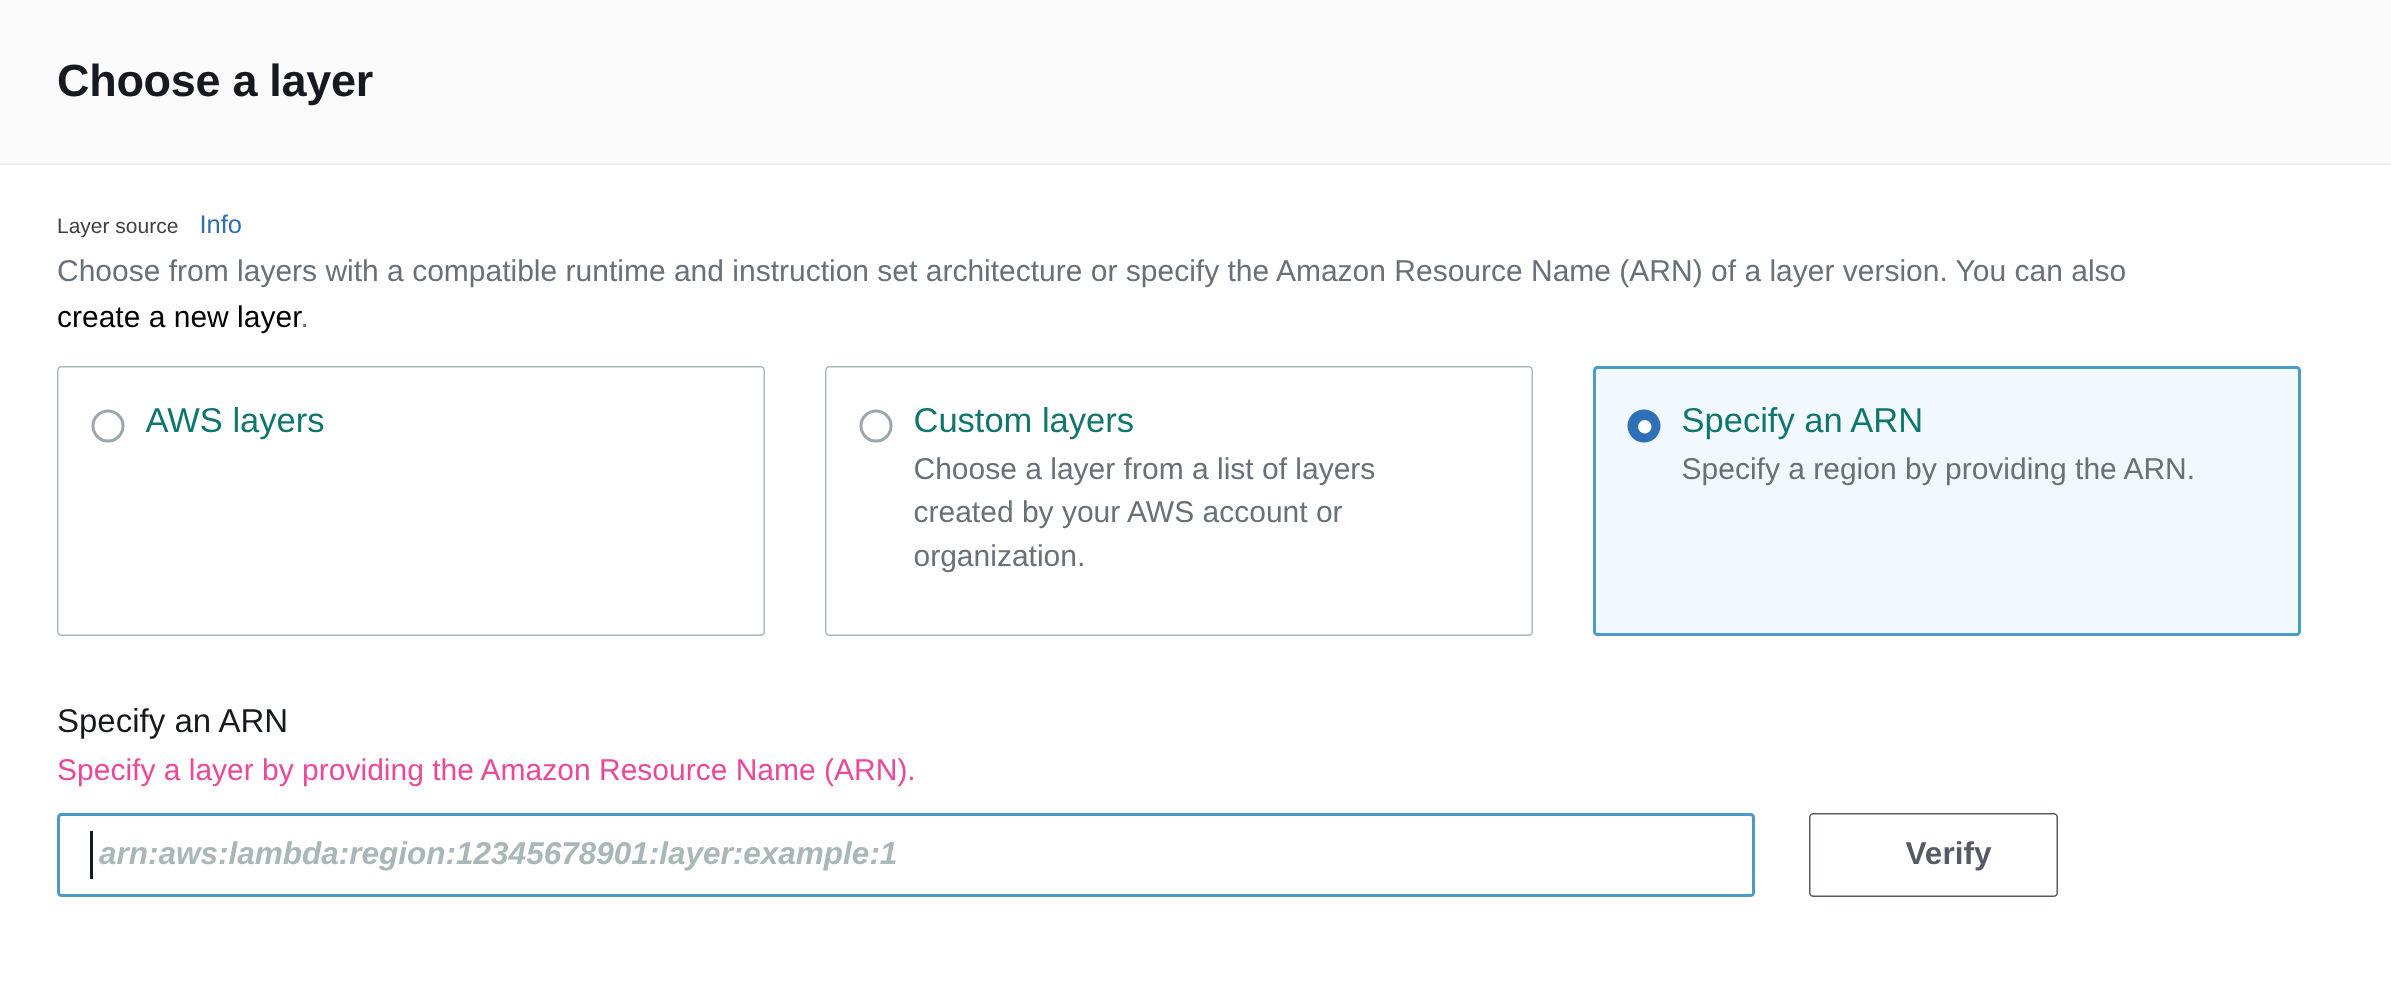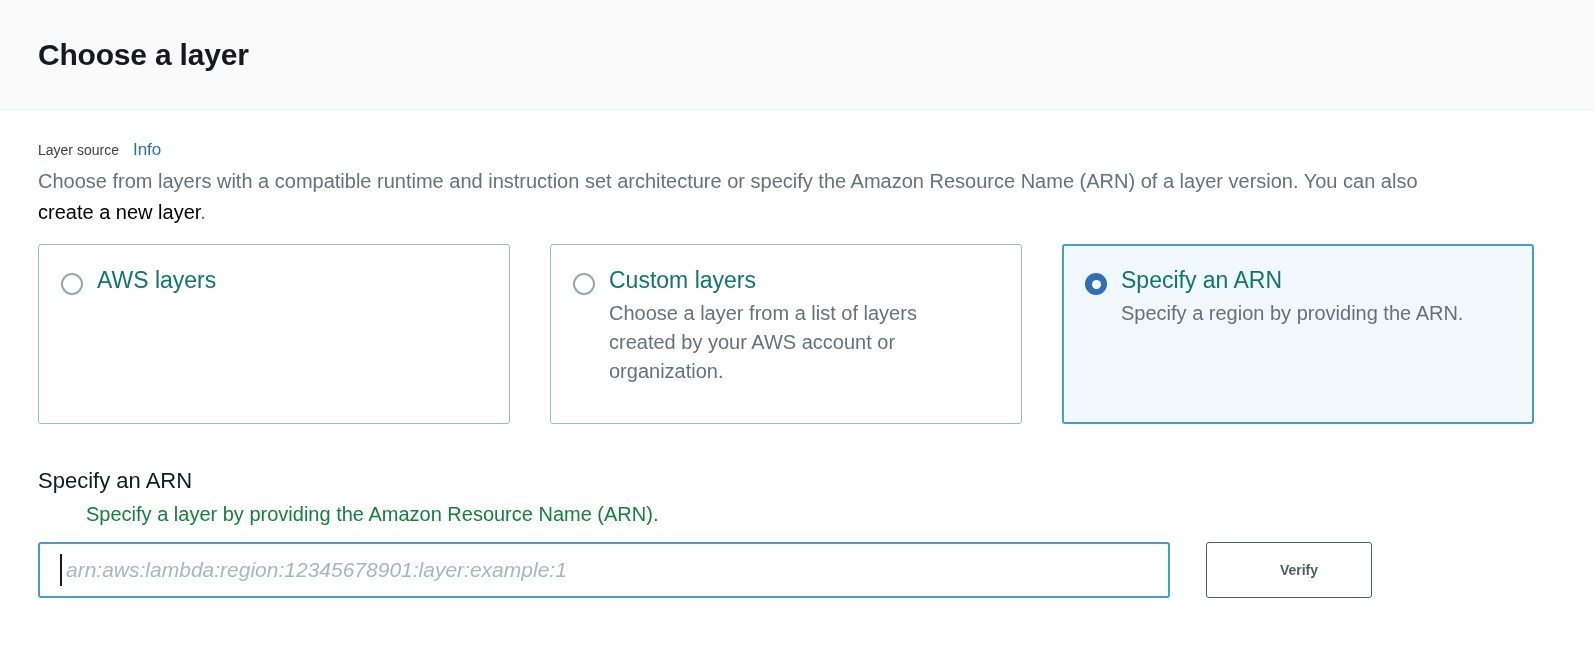--- a/index.html
+++ b/index.html
@@ -151,24 +151,23 @@
     margin-top: 44px;
   }
   .arn-heading {
     font-size: 22px;
     color: #16191f;
     line-height: 1.2;
     margin-bottom: 6px;
   }
   .arn-desc {
     font-size: 20px;
-    color: #15803d;
+    color: #ec4899;
     line-height: 1.4;
     margin-bottom: 14px;
-    margin-left: 48px;
   }
 
   .arn-input-row {
     display: flex;
     align-items: flex-start;
     gap: 36px;
   }
   .arn-input-wrap {
     position: relative;
     width: 1132px;
@@ -178,20 +177,21 @@
     height: 56px;
     box-sizing: border-box;
     border: 2px solid #4a9cc7;
     border-radius: 3px;
     background: #ffffff;
     font-family: "Liberation Sans", sans-serif;
     font-size: 21px;
     color: #16191f;
     padding: 0 14px 0 26px;
     outline: none;
+    font-weight: bold;
   }
   .arn-input::placeholder {
     color: #aab7b8;
     font-style: italic;
     opacity: 1;
   }
   .caret {
     position: absolute;
     left: 22px;
     top: 12px;
@@ -201,21 +201,21 @@
   }
 
   .verify-button {
     width: 166px;
     height: 56px;
     box-sizing: border-box;
     border: 1px solid #545b64;
     border-radius: 3px;
     background: #ffffff;
     font-family: "Liberation Sans", sans-serif;
-    font-size: 14px;
+    font-size: 21px;
     font-weight: bold;
     color: #545b64;
     cursor: pointer;
     display: flex;
     align-items: center;
     justify-content: center;
     padding-left: 26px;
   }
 </style>
 </head>

